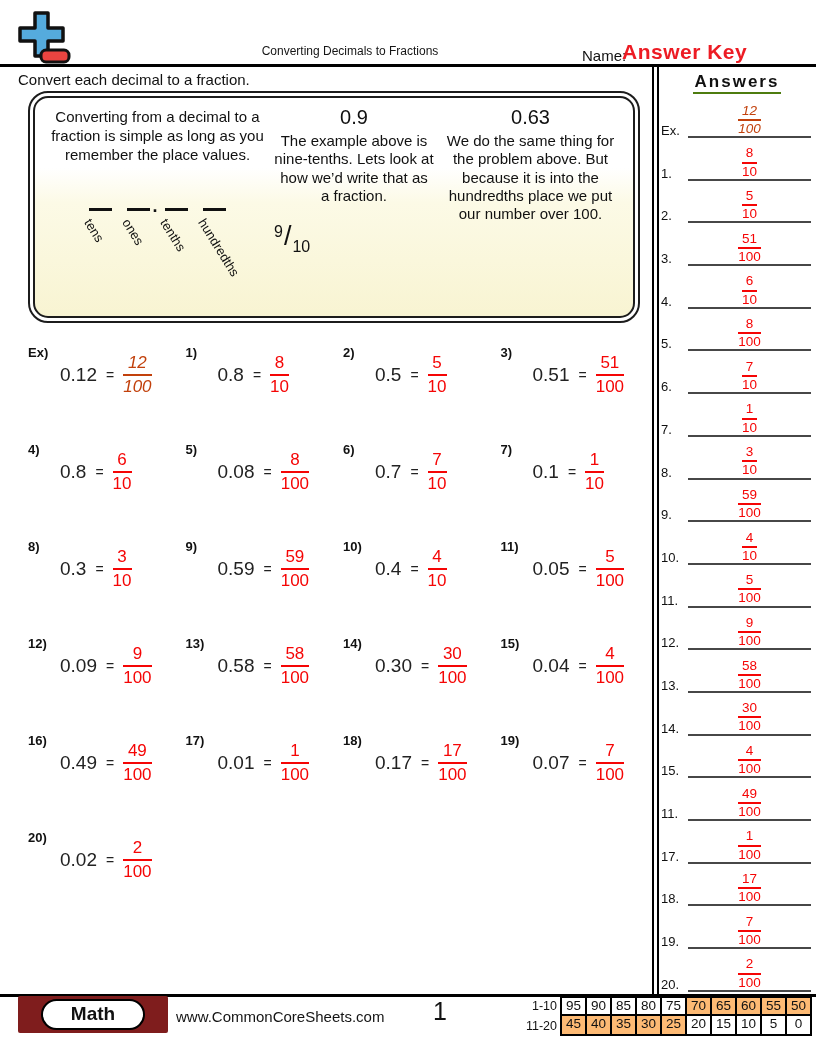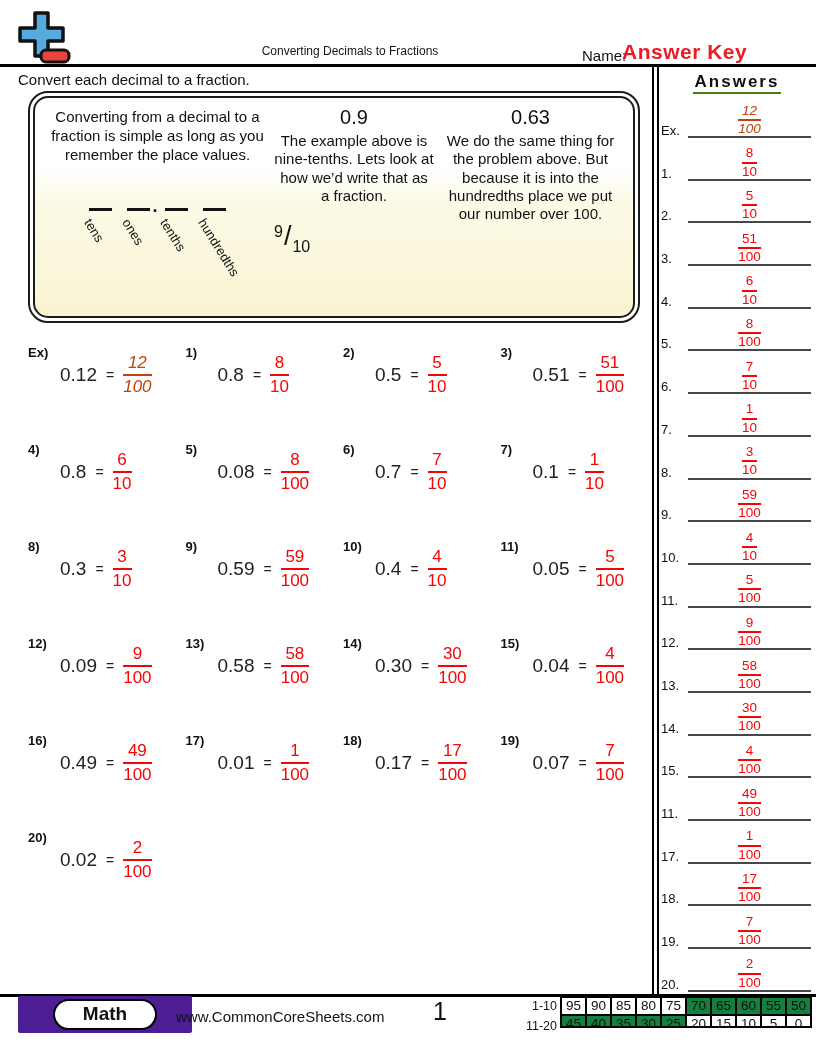--- a/index.html
+++ b/index.html
@@ -69,33 +69,33 @@
               display:flex; flex-direction:column; justify-content:space-between; }
   .ans-row { display:flex; align-items:flex-end; height:40px; }
   .ans-label { flex:none; width:27px; font-size:13px; padding-bottom:0; }
   .ans-line { flex:1; border-bottom:2px solid #474747; display:flex; justify-content:center; }
   .ans-row .frac { font-size:13.5px; }
   .ans-row .frac .num { padding:0 4px 1px; }
   .ans-row .frac .den { padding-top:1px; }
 
   
   .footer-rule { position:absolute; left:0; top:994px; width:816px; height:3px; background:#000; }
-  .math-box { position:absolute; left:18px; top:996px; width:174px; height:37px; background:#4c1d95;
+  .math-box { position:absolute; left:18px; top:996px; width:150px; height:37px; background:#7f1d1d;
               display:flex; align-items:center; justify-content:center; border-radius:2px; }
   .math-pill { background:#fff; border:2px solid #000; border-radius:16px; padding:2px 28px 3px;
                font-size:19px; font-weight:bold; }
   .website { position:absolute; left:176px; top:1008px; font-size:15px; color:#141414; }
   .pagenum { position:absolute; left:400px; top:997px; width:80px; text-align:center; font-size:25px; }
   .score { position:absolute; right:4px; top:996px; }
   .score-row { display:flex; height:20px; }
-  .score-row + .score-row .score-cell { margin-top:-2px; height:14px; }
+  .score-row + .score-row .score-cell { margin-top:-2px; height:22px; }
   .score-label { flex:none; width:42px; text-align:right; padding-right:5px; font-size:12.5px; line-height:20px; }
   .score-cell { flex:none; width:27px; border:2px solid #000; margin-left:-2px; text-align:center;
                 font-size:13.5px; line-height:16px; background:#fff; }
-  .score-cell[data-hl="true"] { background:#15803d; }
+  .score-cell[data-hl="true"] { background:#fdba74; }
 </style>
 </head>
 <body>
 
 <div class="page">
 
   <div class="logo">
     <svg width="58" height="56" viewBox="0 0 58 56">
       <path d="M21 3 h13 v15 h15 v13 h-15 v15 h-13 v-15 h-15 v-13 h15 z" fill="#55abdd" stroke="#111" stroke-width="3.5" stroke-linejoin="round"></path>
       <rect x="27" y="40" width="28" height="12" rx="5" fill="#ea4440" stroke="#111" stroke-width="3"></rect>

